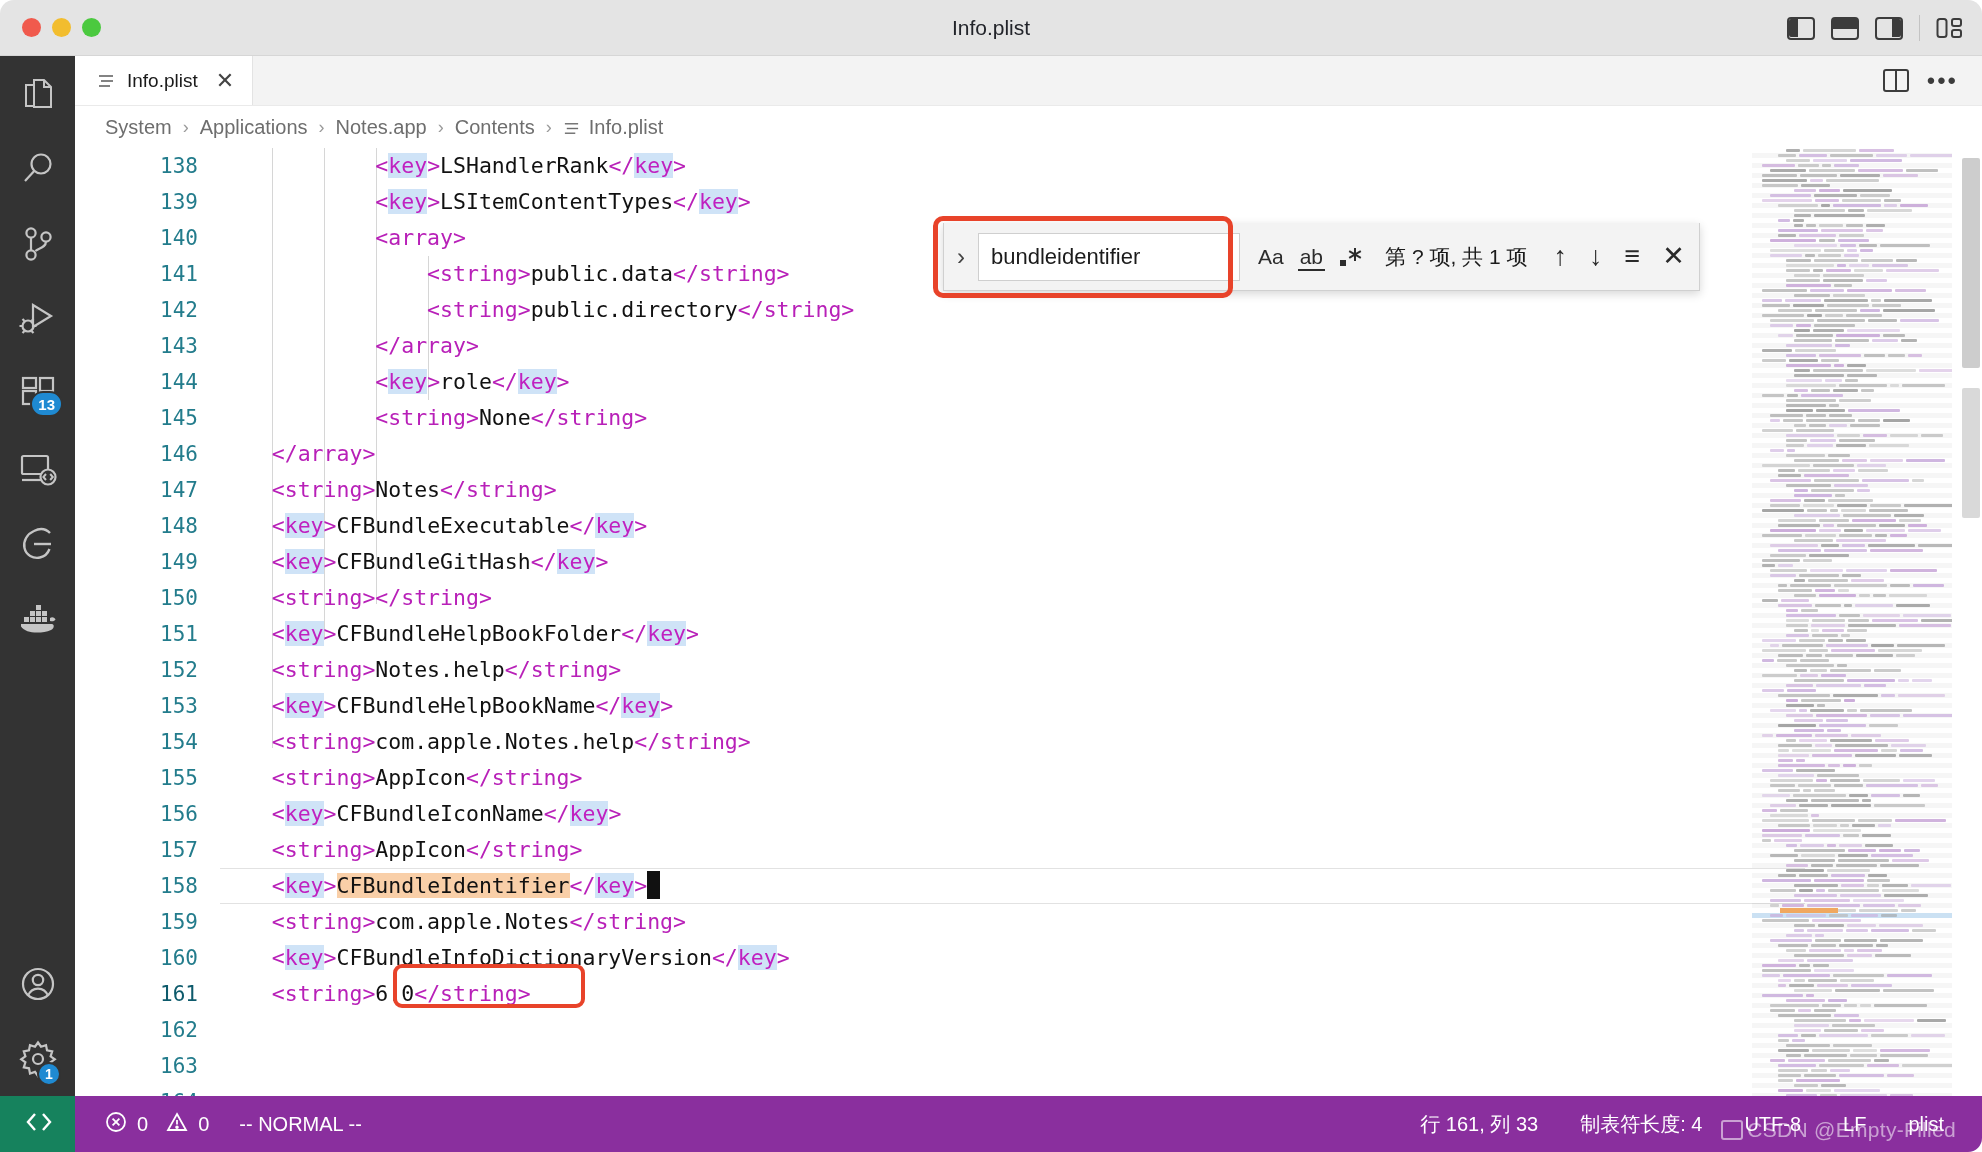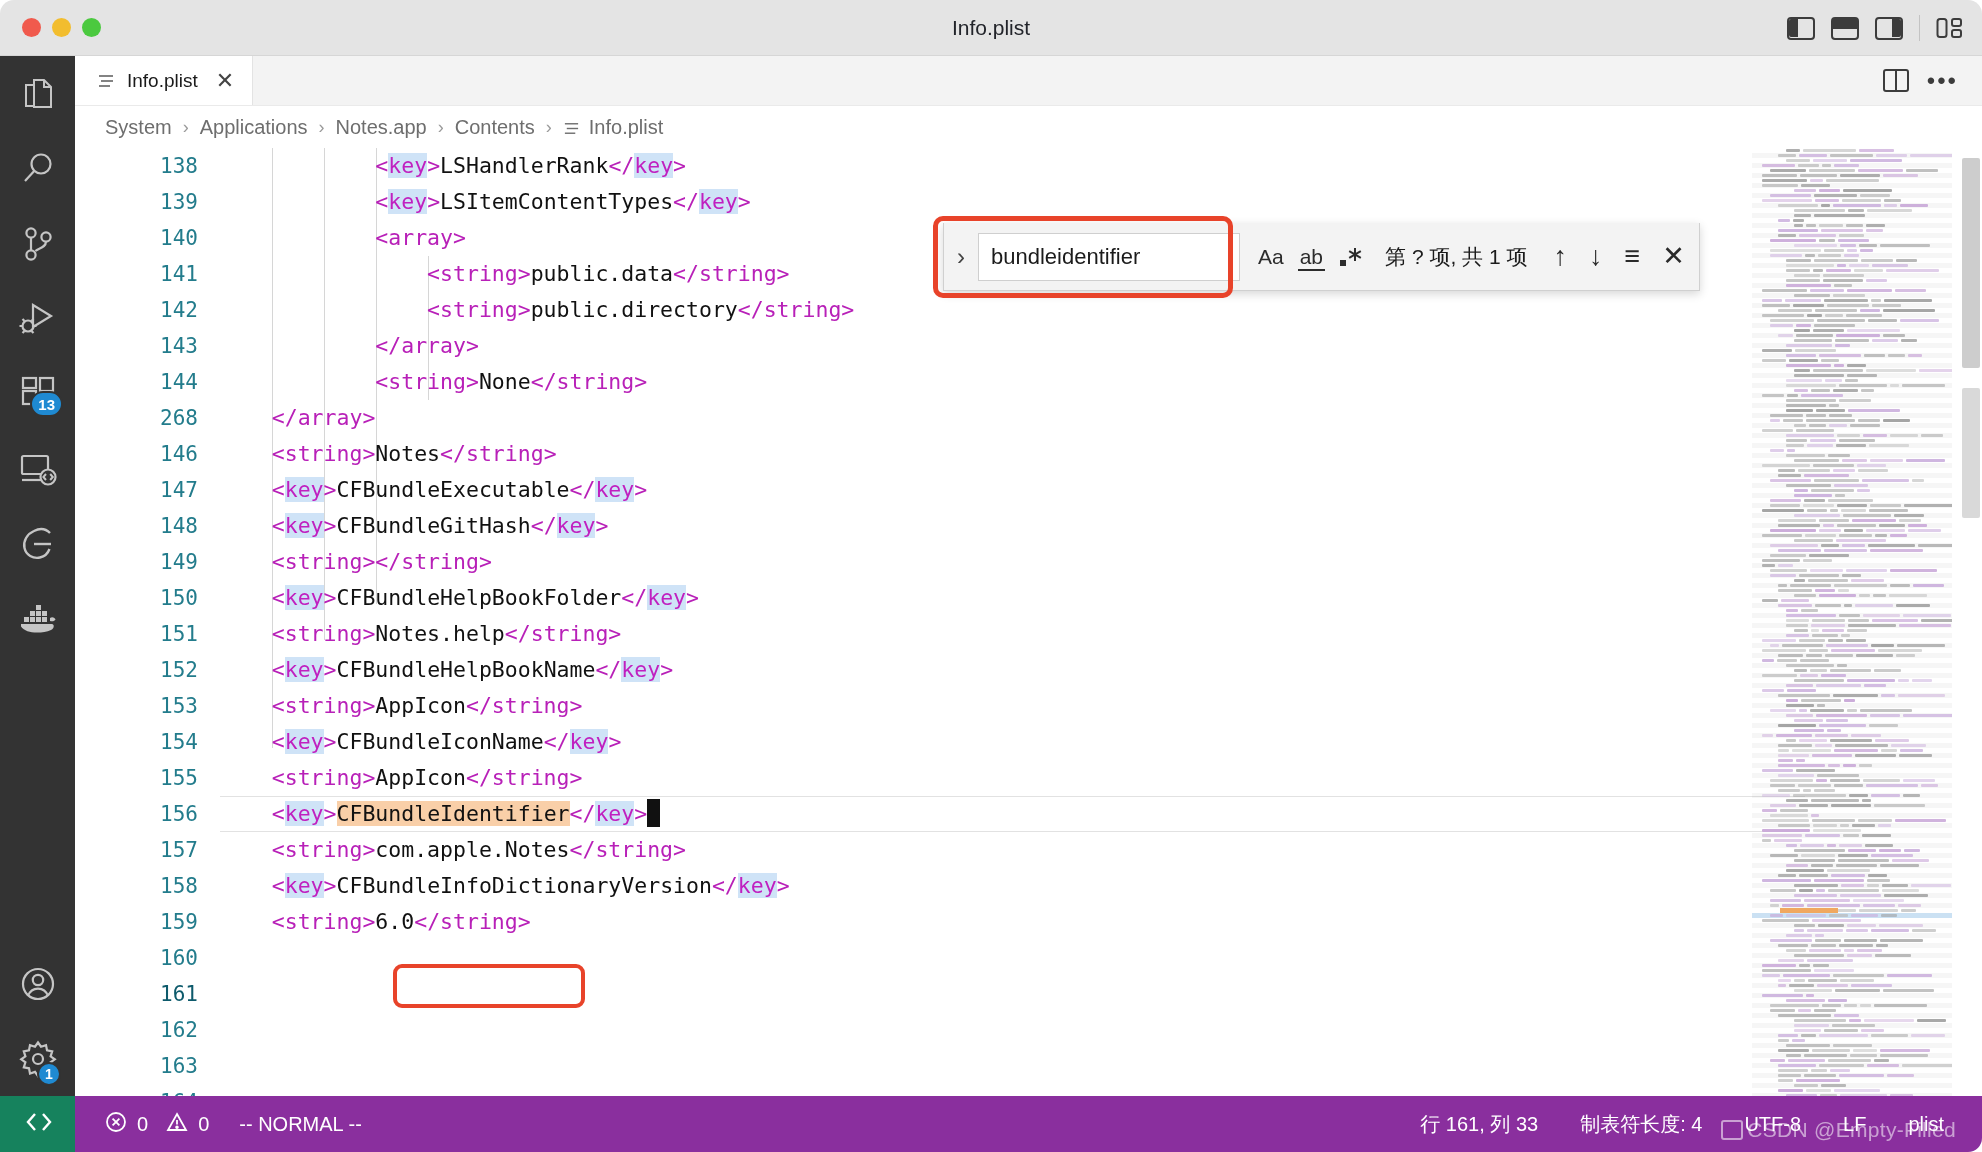--- a/index.html
+++ b/index.html
@@ -408,21 +408,21 @@
 
     <div class="code-wrap">
       <div class="gutter" id="gutter-root">
           <div class="gline">138</div>
           <div class="gline">139</div>
           <div class="gline">140</div>
           <div class="gline">141</div>
           <div class="gline">142</div>
           <div class="gline">143</div>
           <div class="gline">144</div>
-          <div class="gline">268</div>
+          <div class="gline">145</div>
           <div class="gline">146</div>
           <div class="gline">147</div>
           <div class="gline">148</div>
           <div class="gline">149</div>
           <div class="gline">150</div>
           <div class="gline">151</div>
           <div class="gline">152</div>
           <div class="gline">153</div>
           <div class="gline">154</div>
           <div class="gline">155</div>
@@ -440,29 +440,31 @@
         <div class="ind" style="left:52px;top:0;height:600px;"></div>
         <div class="ind" style="left:104px;top:0;height:492px;"></div>
         <div class="ind" style="left:156px;top:0;height:456px;"></div>
         <div class="ind" style="left:208px;top:108px;height:144px;"></div>
       <div class="cline"><span>            </span><span class="tag">&lt;</span><span class="tagname">key</span><span class="tag">&gt;</span><span class="txt">LSHandlerRank</span><span class="tag">&lt;/</span><span class="tagname">key</span><span class="tag">&gt;</span></div>
           <div class="cline"><span>            </span><span class="tag">&lt;</span><span class="tagname">key</span><span class="tag">&gt;</span><span class="txt">LSItemContentTypes</span><span class="tag">&lt;/</span><span class="tagname">key</span><span class="tag">&gt;</span></div>
           <div class="cline"><span>            </span><span class="tag">&lt;array&gt;</span></div>
           <div class="cline"><span>                </span><span class="tag">&lt;string&gt;</span><span class="txt">public.data</span><span class="tag">&lt;/string&gt;</span></div>
           <div class="cline"><span>                </span><span class="tag">&lt;string&gt;</span><span class="txt">public.directory</span><span class="tag">&lt;/string&gt;</span></div>
           <div class="cline"><span>            </span><span class="tag">&lt;/array&gt;</span></div>
+          <div class="cline"><span>            </span><span class="tag">&lt;</span><span class="tagname">key</span><span class="tag">&gt;</span><span class="txt">role</span><span class="tag">&lt;/</span><span class="tagname">key</span><span class="tag">&gt;</span></div>
           <div class="cline"><span>            </span><span class="tag">&lt;string&gt;</span><span class="txt">None</span><span class="tag">&lt;/string&gt;</span></div>
           <div class="cline"><span>    </span><span class="tag">&lt;/array&gt;</span></div>
           <div class="cline"><span>    </span><span class="tag">&lt;string&gt;</span><span class="txt">Notes</span><span class="tag">&lt;/string&gt;</span></div>
           <div class="cline"><span>    </span><span class="tag">&lt;</span><span class="tagname">key</span><span class="tag">&gt;</span><span class="txt">CFBundleExecutable</span><span class="tag">&lt;/</span><span class="tagname">key</span><span class="tag">&gt;</span></div>
           <div class="cline"><span>    </span><span class="tag">&lt;</span><span class="tagname">key</span><span class="tag">&gt;</span><span class="txt">CFBundleGitHash</span><span class="tag">&lt;/</span><span class="tagname">key</span><span class="tag">&gt;</span></div>
           <div class="cline"><span>    </span><span class="tag">&lt;string&gt;</span><span class="tag">&lt;/string&gt;</span></div>
           <div class="cline"><span>    </span><span class="tag">&lt;</span><span class="tagname">key</span><span class="tag">&gt;</span><span class="txt">CFBundleHelpBookFolder</span><span class="tag">&lt;/</span><span class="tagname">key</span><span class="tag">&gt;</span></div>
           <div class="cline"><span>    </span><span class="tag">&lt;string&gt;</span><span class="txt">Notes.help</span><span class="tag">&lt;/string&gt;</span></div>
           <div class="cline"><span>    </span><span class="tag">&lt;</span><span class="tagname">key</span><span class="tag">&gt;</span><span class="txt">CFBundleHelpBookName</span><span class="tag">&lt;/</span><span class="tagname">key</span><span class="tag">&gt;</span></div>
+          <div class="cline"><span>    </span><span class="tag">&lt;string&gt;</span><span class="txt">com.apple.Notes.help</span><span class="tag">&lt;/string&gt;</span></div>
           <div class="cline"><span>    </span><span class="tag">&lt;string&gt;</span><span class="txt">AppIcon</span><span class="tag">&lt;/string&gt;</span></div>
           <div class="cline"><span>    </span><span class="tag">&lt;</span><span class="tagname">key</span><span class="tag">&gt;</span><span class="txt">CFBundleIconName</span><span class="tag">&lt;/</span><span class="tagname">key</span><span class="tag">&gt;</span></div>
           <div class="cline"><span>    </span><span class="tag">&lt;string&gt;</span><span class="txt">AppIcon</span><span class="tag">&lt;/string&gt;</span></div>
           <div class="cline" style="border-top: 1px solid rgb(226, 226, 226); border-bottom: 1px solid rgb(226, 226, 226); height: 36px; line-height: 34px;"><span>    </span><span class="tag">&lt;</span><span class="tagname">key</span><span class="tag">&gt;</span><span class="txt match-hl">CFBundleIdentifier</span><span class="tag">&lt;/</span><span class="tagname">key</span><span class="tag">&gt;</span><span class="blockcursor"></span></div>
           <div class="cline"><span>    </span><span class="tag">&lt;string&gt;</span><span class="txt">com.apple.Notes</span><span class="tag">&lt;/string&gt;</span></div>
           <div class="cline"><span>    </span><span class="tag">&lt;</span><span class="tagname">key</span><span class="tag">&gt;</span><span class="txt">CFBundleInfoDictionaryVersion</span><span class="tag">&lt;/</span><span class="tagname">key</span><span class="tag">&gt;</span></div>
           <div class="cline"><span>    </span><span class="tag">&lt;string&gt;</span><span class="txt">6.0</span><span class="tag">&lt;/string&gt;</span></div>
         </div>
 
       <div class="minimap" id="minimap-root">

